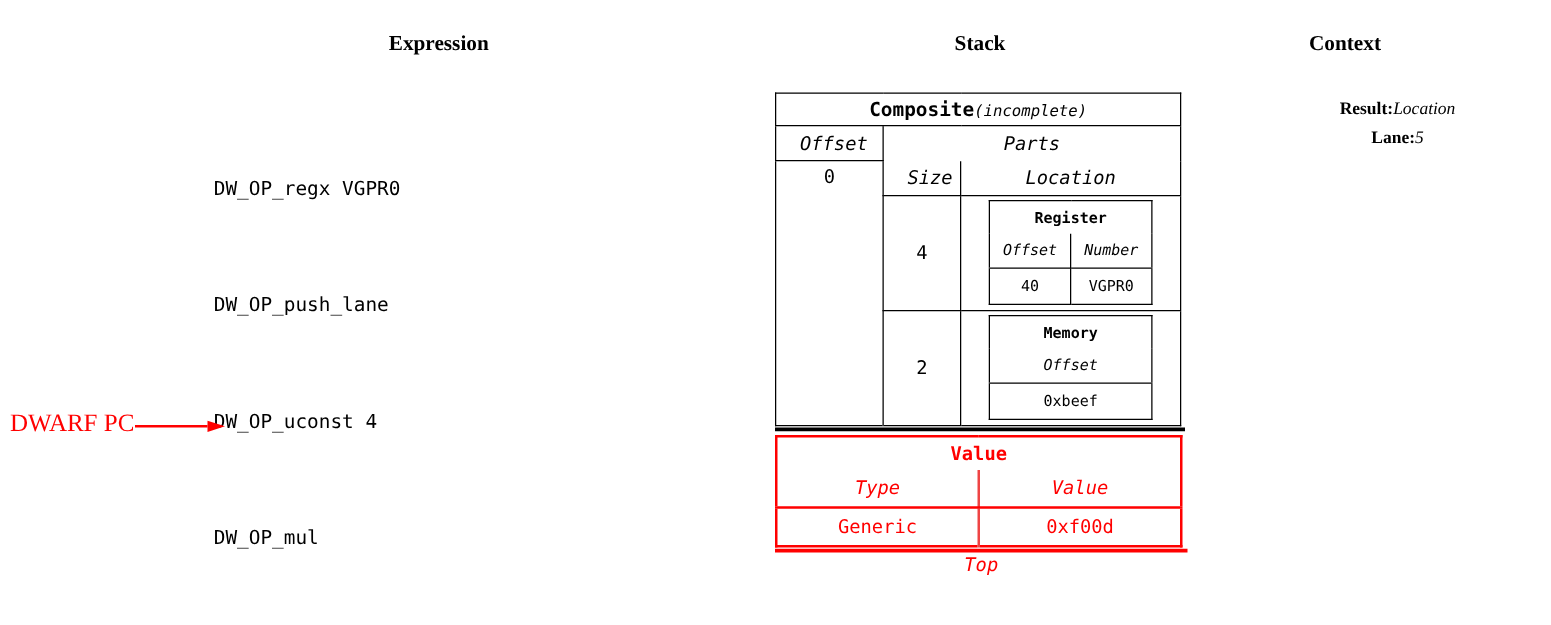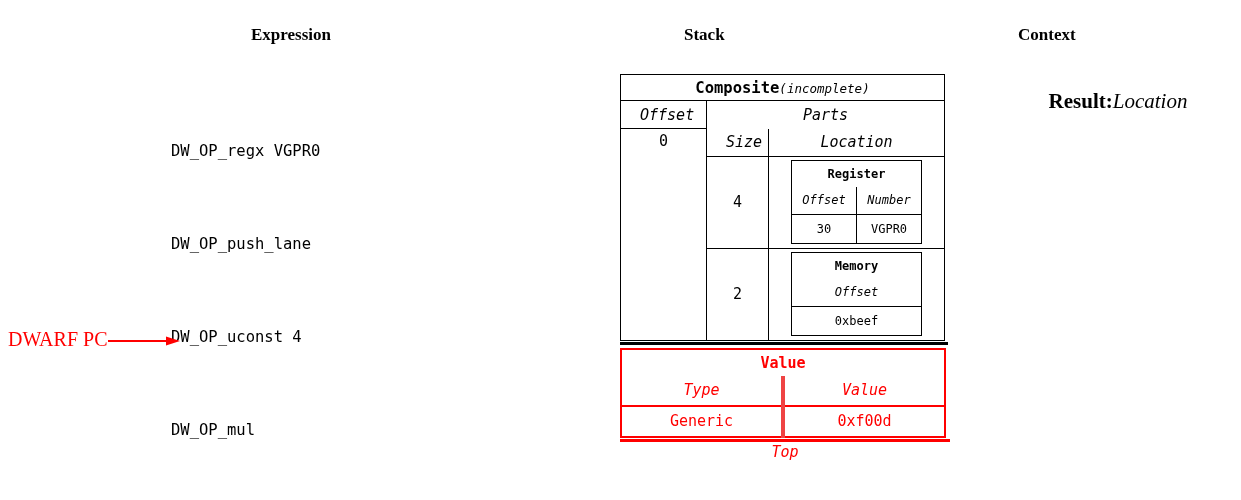--- a/index.html
+++ b/index.html
@@ -14,25 +14,26 @@
     font-family: "Liberation Serif", serif;
     color: #000000;
     overflow: hidden;
   }
 
   .col-header {
     position: absolute;
     font-family: "Liberation Serif", serif;
     font-weight: bold;
     font-size: 17px;
+    text-align: center;
     white-space: nowrap;
   }
   #header-expression { left: 251px; top: 25px; width: 200px; }
   #header-stack      { left: 684px; top: 25px; width: 200px; }
-  #header-context    { left: 1018px; top: 25px; width: 200px; }
+  #header-context    { left: 976px; top: 25px; width: 200px; }
 
   
   #expression-list {
     position: absolute;
     left: 171px;
     top: 74px;
     font-family: "DejaVu Sans Mono", monospace;
     font-size: 15.5px;
     line-height: 31px;
     white-space: pre;
@@ -155,21 +156,21 @@
     color: #ff0000;
     margin-left: 39px;
   }
   #value-table .v-title { font-weight: bold; height: 24px; }
   #value-table .v-hdr {
     font-style: italic;
     height: 27px;
     border-bottom: 2px solid #ff0000;
   }
   #value-table .v-val { height: 27px; }
-  #value-table .vsep-red { border-right: 4px solid #ef4444; }
+  #value-table .vsep-red { border-right: 2px solid #ef4444; }
 
   #value-baseline {
     width: 330px;
     height: 3px;
     background: #ff0000;
     margin-top: 1px;
   }
   #top-label {
     width: 330px;
     text-align: center;
@@ -177,25 +178,25 @@
     font-family: "DejaVu Sans Mono", monospace;
     font-style: italic;
     font-size: 15px;
     line-height: 20px;
   }
 
   
   #context-list {
     position: absolute;
     left: 1018px;
-    top: 90px;
+    top: 76px;
     width: 200px;
     text-align: center;
     font-family: "Liberation Serif", serif;
-    font-size: 21px;
+    font-size: 14px;
     line-height: 23px;
   }
   .ctx-key { font-weight: bold; }
   .ctx-val { font-style: italic; }
 </style>
 </head>
 <body>
 
 <div class="col-header" id="header-expression">Expression</div>
 <div class="col-header" id="header-stack">Stack</div>
@@ -257,21 +258,21 @@
                 </colgroup>
               <tbody>
                 <tr>
                   <td class="n-title" colspan="2">Register</td>
                 </tr>
                 <tr>
                   <td class="n-hdr vsep">Offset</td>
                   <td class="n-hdr">Number</td>
                 </tr>
                 <tr>
-                  <td class="n-val vsep">30</td>
+                  <td class="n-val vsep">40</td>
                   <td class="n-val">VGPR0</td>
                 </tr>
               </tbody>
             </table>
           </div>
         </td>
       </tr>
 
       <tr>
         <td class="b-right" style="height:88px;">2</td>
@@ -317,13 +318,14 @@
       </tr>
     </tbody>
   </table>
 
   <div id="value-baseline"></div>
   <div id="top-label">Top</div>
 </div>
 
 <div id="context-list">
   <div><span class="ctx-key">Result:</span><span class="ctx-val">Location</span></div>
+  <div><span class="ctx-key">Lane:</span><span class="ctx-val">5</span></div>
 </div>
 
 </body></html>

